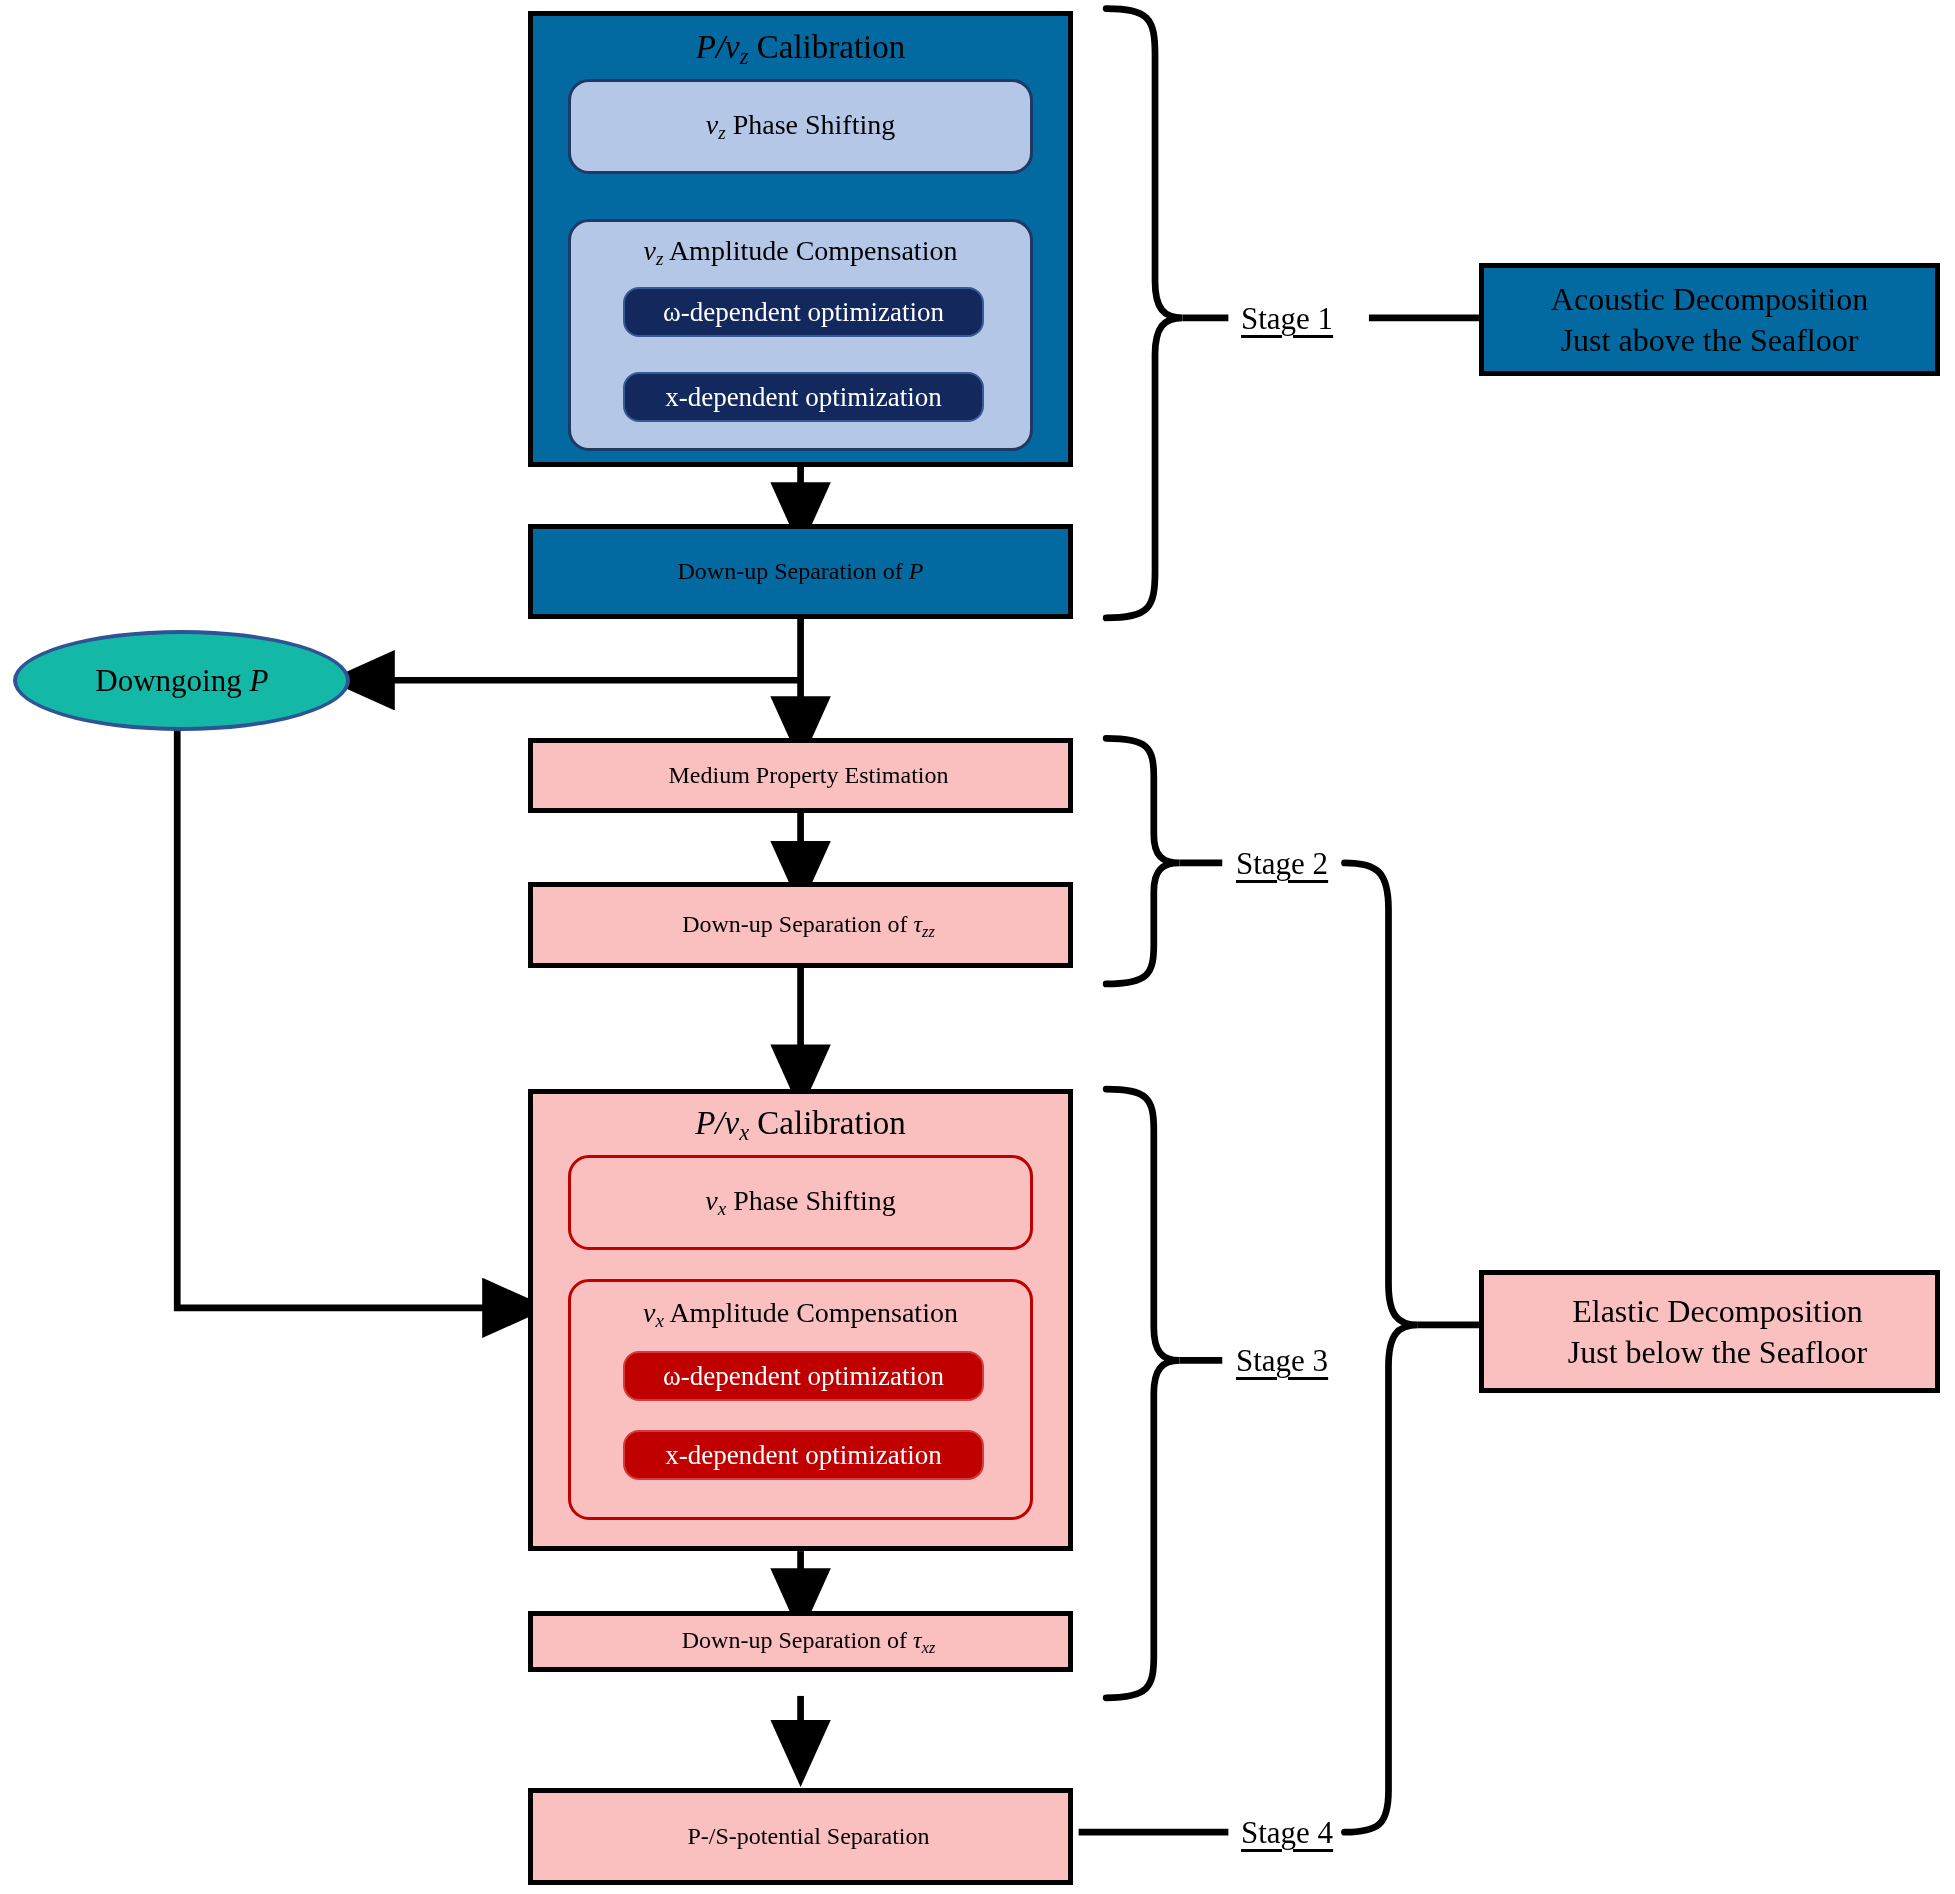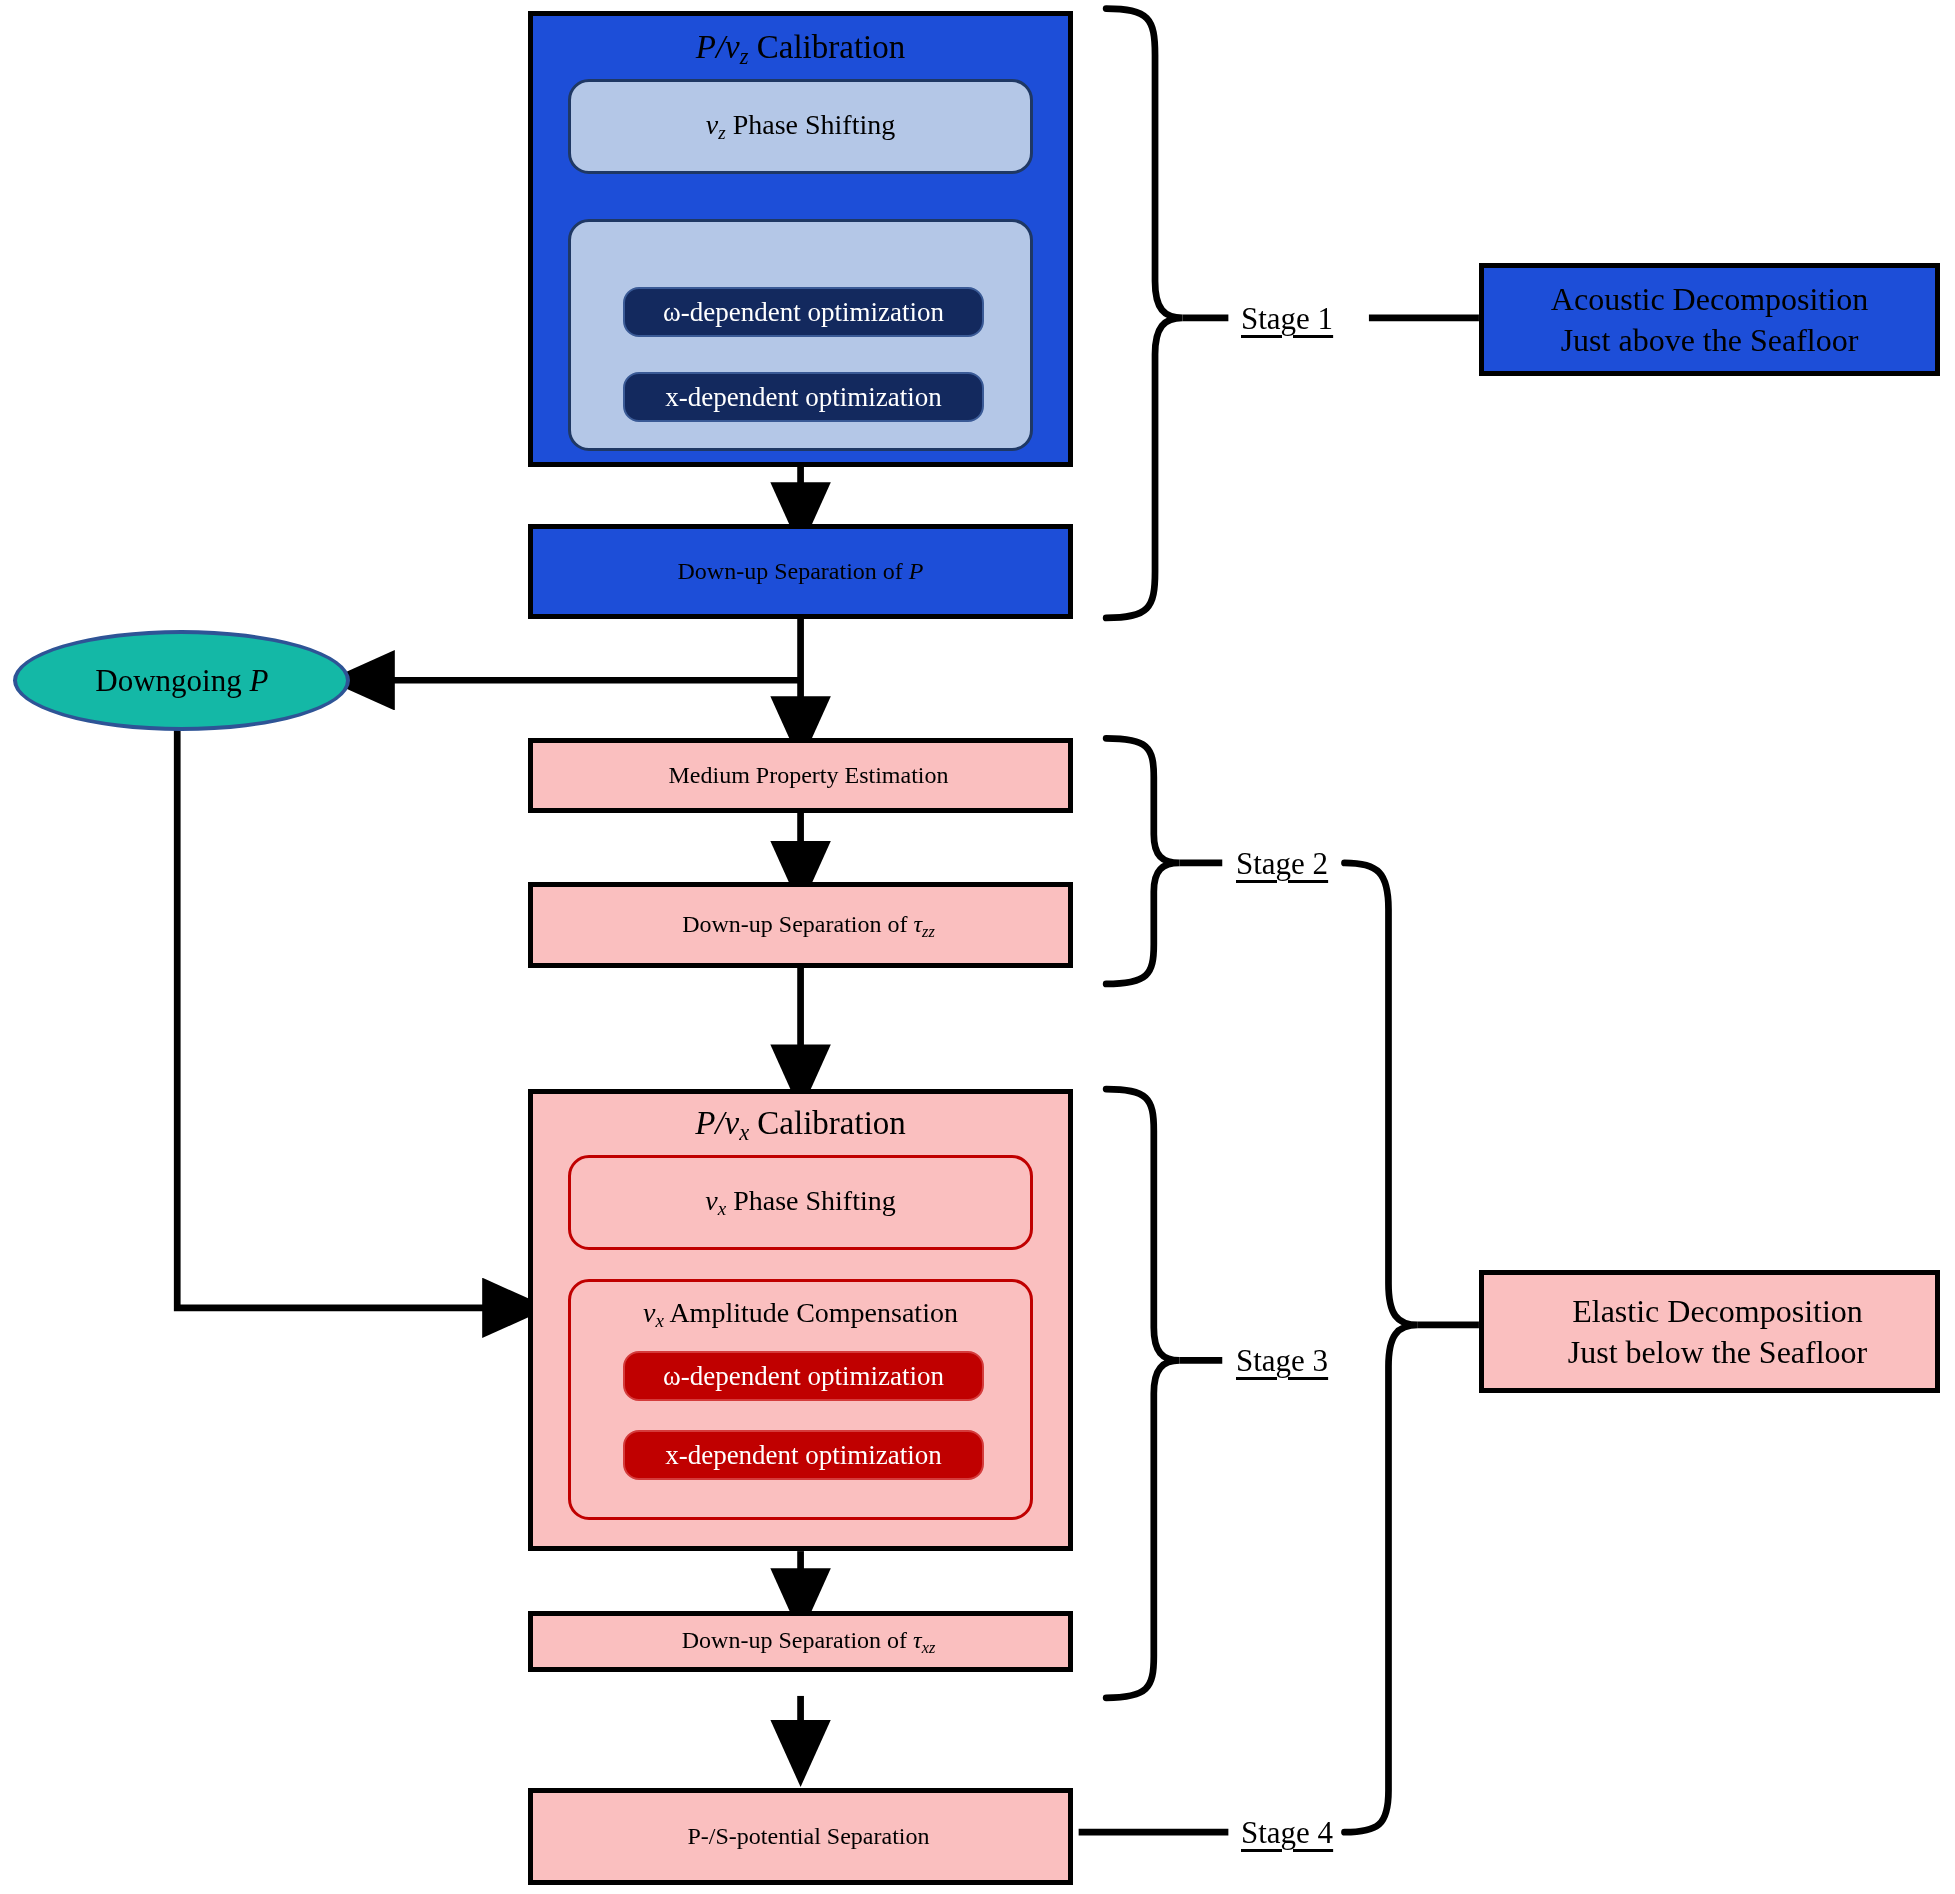--- a/index.html
+++ b/index.html
@@ -20,21 +20,21 @@
     display:flex;
     align-items:center;
     justify-content:center;
     text-align:center;
     line-height:1.18;
   }
   
   .mainbox{
     border:5.5px solid #000;
   }
-  .blue-fill{ background:#1d4ed8; }
+  .blue-fill{ background:#0369a1; }
   .pink-fill{ background:#fabfbf;padding-left:16px; }
 
   
   .round-outer{
     position:absolute;
     box-sizing:border-box;
     border-radius:21px;
   }
   .round-blue{ border:3.1px solid #1f3864; background:#b4c7e7; }
   .round-red { border:3.1px solid #c00000; background:#fabfbf; }
@@ -171,20 +171,23 @@
   <div class="grp-title italic-holder" style="left:528px; top:29px; width:545px;">
     <span class="italic">P/v</span><span class="sub">z</span><span> Calibration</span>
   </div>
 
   <div class="round-outer round-blue" style="left:568px; top:79px; width:465px; height:95px;"></div>
   <div class="sub-title" style="left:568px; top:109px; width:465px;">
     <span class="italic">v</span><span class="sub">z</span><span> Phase Shifting</span>
   </div>
 
   <div class="round-outer round-blue" style="left:568px; top:219px; width:465px; height:232px;"></div>
+  <div class="sub-title" style="left:568px; top:235px; width:465px;">
+    <span class="italic">v</span><span class="sub">z</span><span> Amplitude Compensation</span>
+  </div>
 
   <div class="pill pill-blue" style="left:623px; top:287px; width:361px; height:50px; font-size:27px;">
     <span>ω-dependent optimization</span>
   </div>
   <div class="pill pill-blue" style="left:623px; top:372px; width:361px; height:50px; font-size:27px;">
     <span>x-dependent optimization</span>
   </div>
 
   <div class="node mainbox blue-fill bx-text" style="left:528px; top:524px; width:545px; height:95px;">
     <span>

